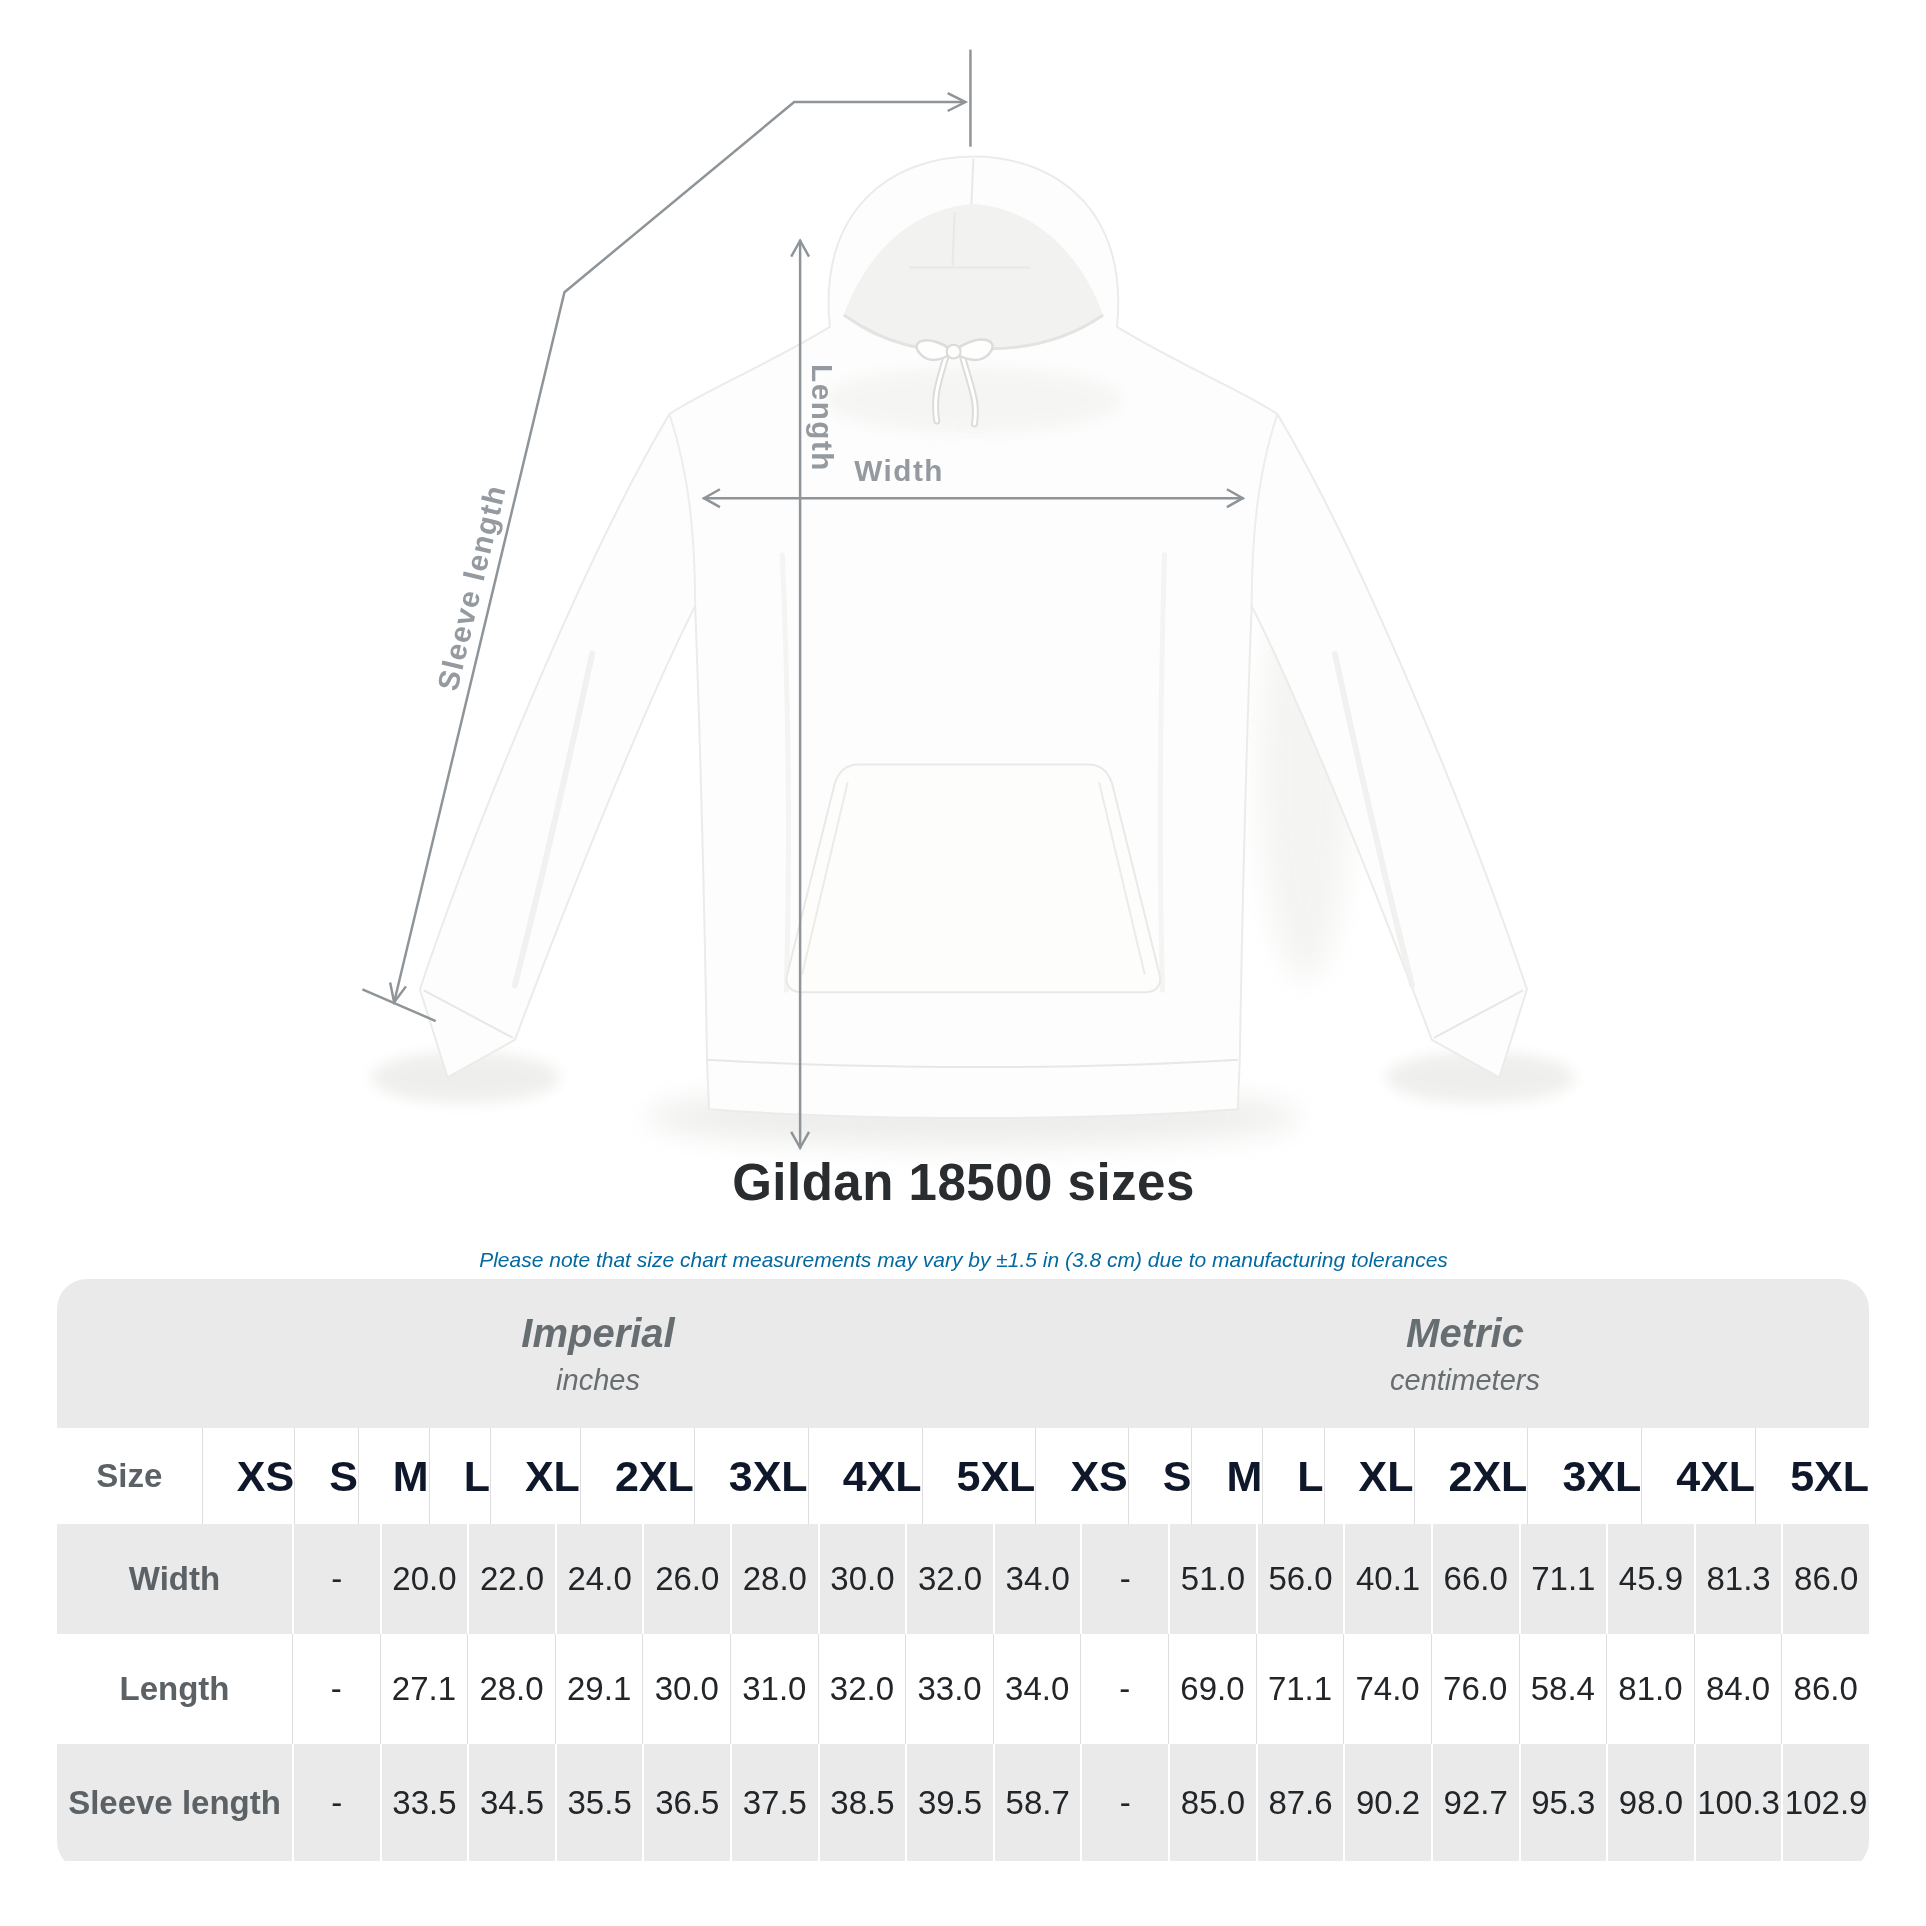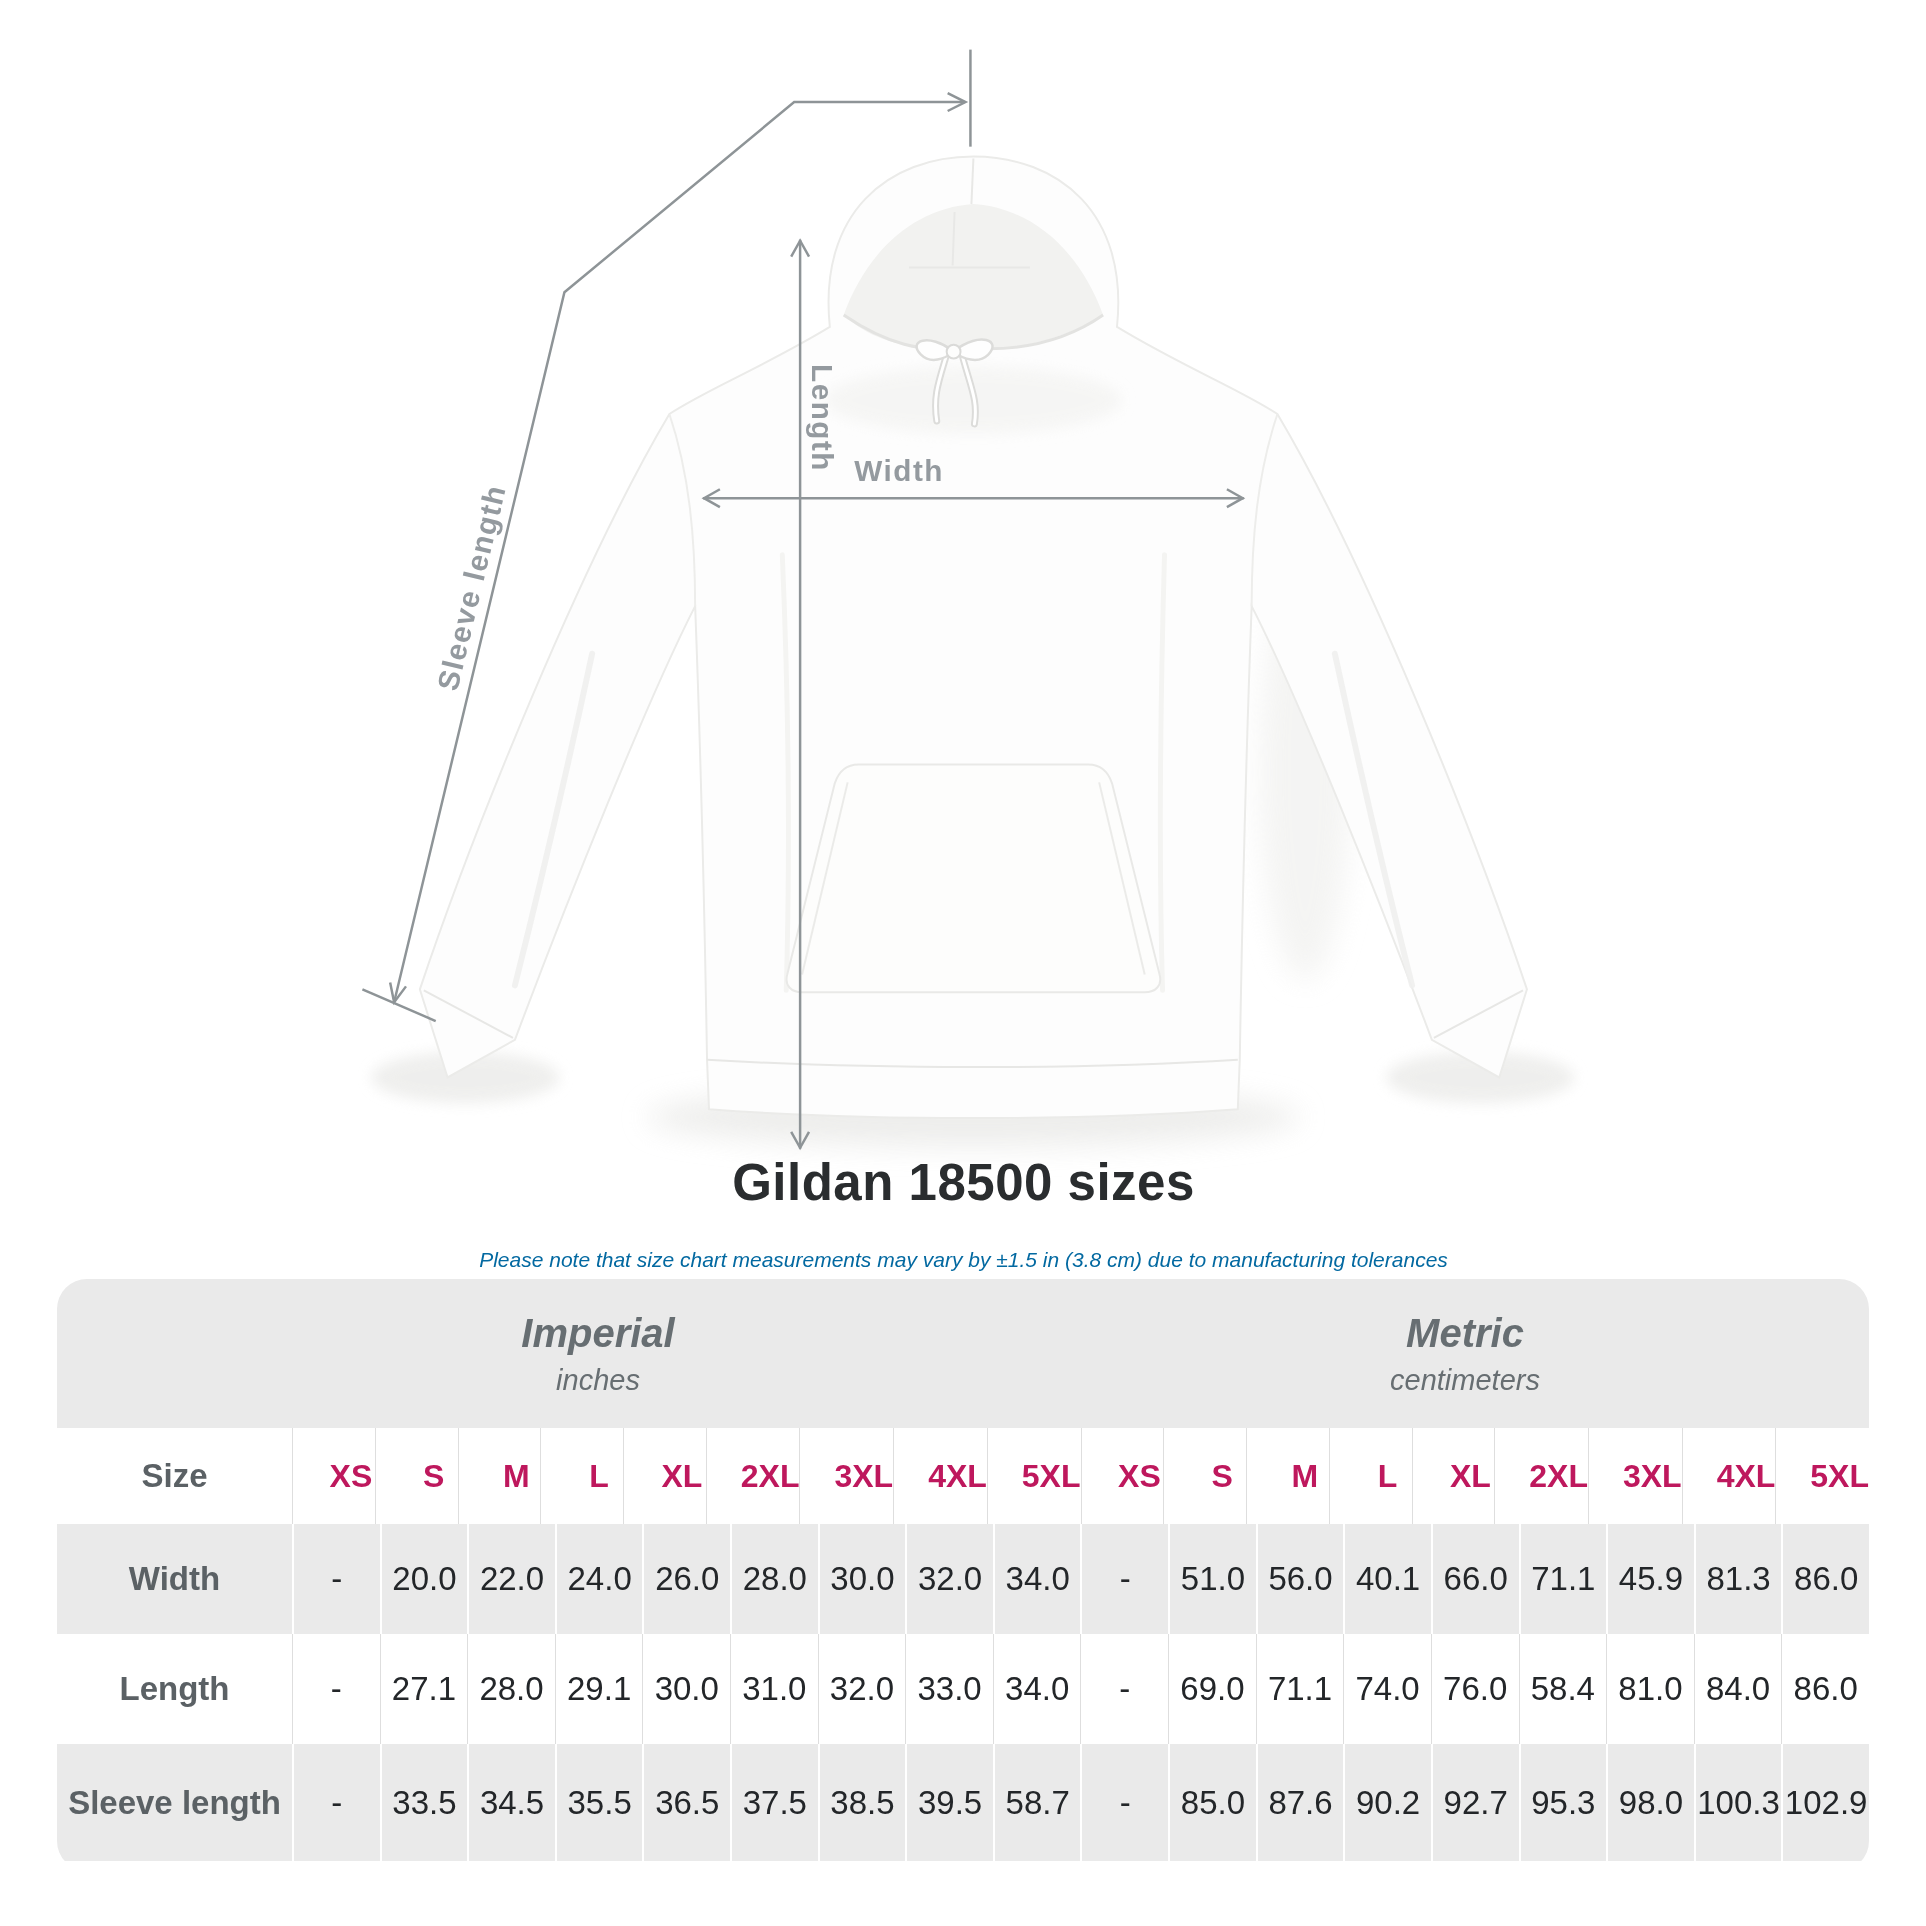--- a/index.html
+++ b/index.html
@@ -39,21 +39,21 @@
   .row.last{height:117px;}
   .lab{
     width:235px;display:flex;align-items:center;justify-content:center;
     font-weight:bold;font-size:33px;color:#5b6165;text-align:center;
   }
   .d{
     flex:1;display:flex;align-items:center;justify-content:center;
     font-size:33px;color:#232629;border-left:1px solid #dedede;
   }
   .row.band .d{border-left:2px solid #ffffff;}
-  .hd{font-weight:bold;color:#be185d;font-size:32px;padding-left:34px;}
+  .hd{font-weight:bold;color:#0f172a;font-size:43px;padding-left:34px;}
 
   .measure-text{
     font-size:30px;font-weight:bold;fill:#949a9f;letter-spacing:1.5px;
   }
 </style>
 </head>
 <body>
 
 <div class="canvas">
 

